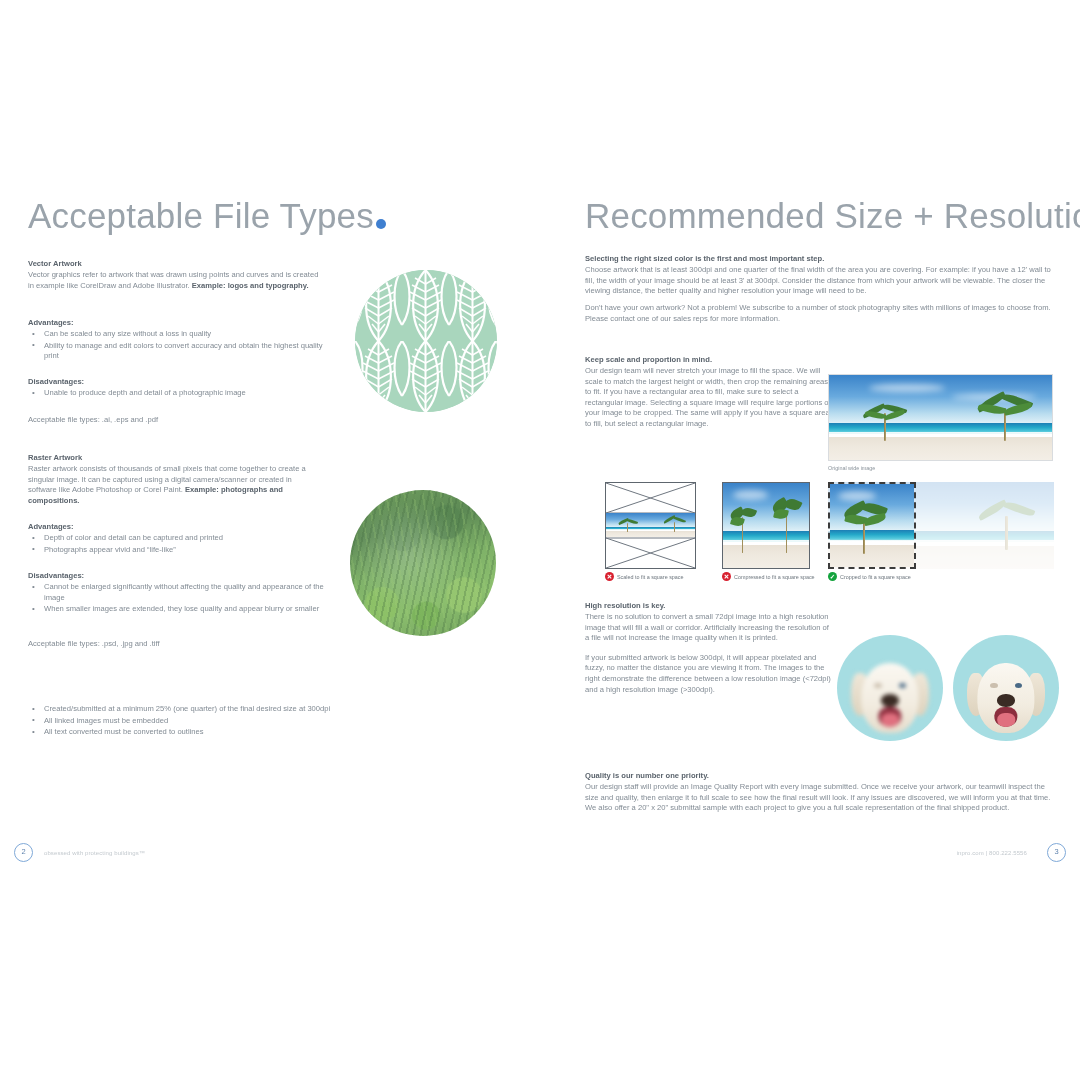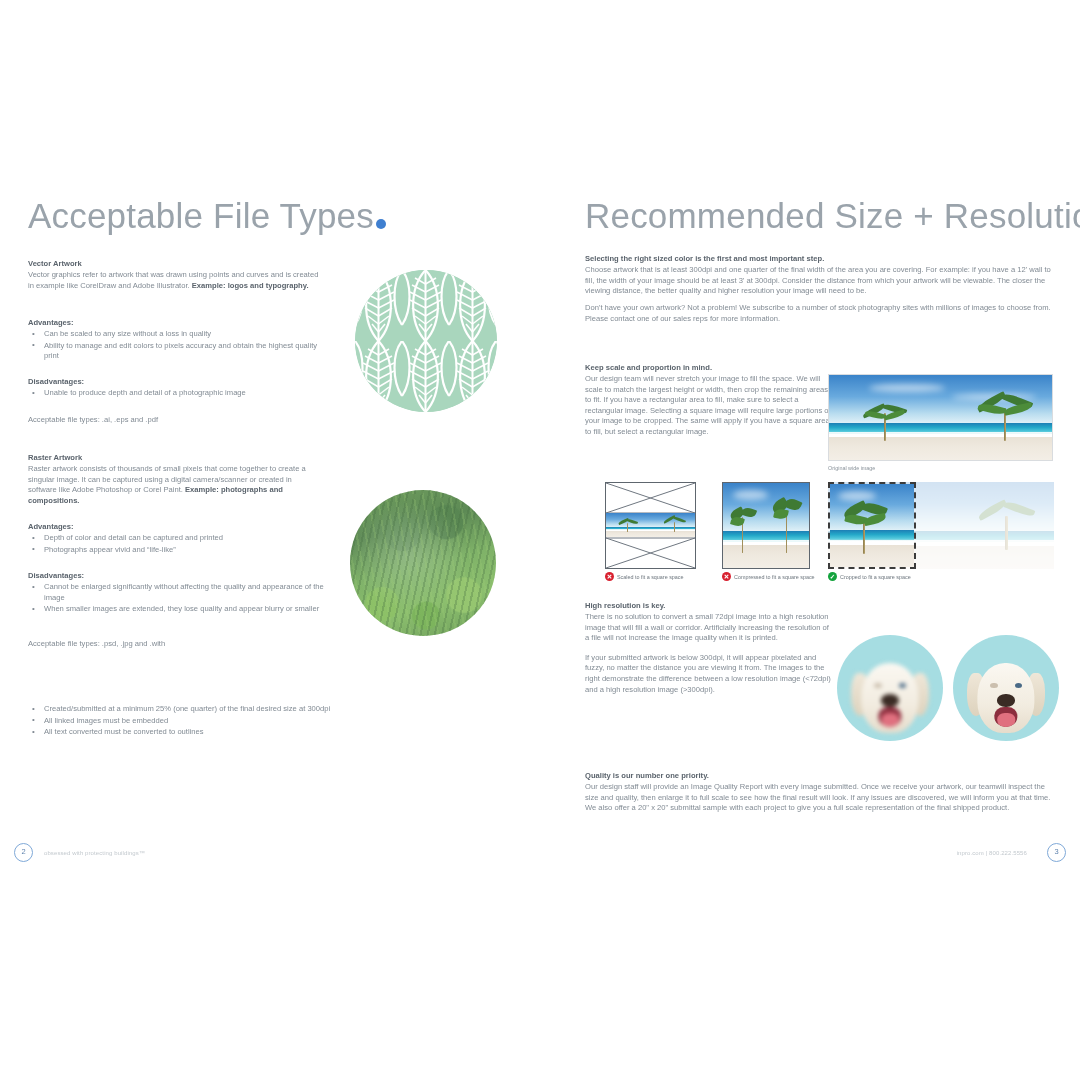--- a/index.html
+++ b/index.html
@@ -171,21 +171,21 @@
 
     <div class="sec" style="left:28px;top:258px;width:292px;">
       <div class="h">Vector Artwork</div>
       <p class="p"><span>Vector graphics refer to artwork that was drawn using points and curves and is created in example like CorelDraw and Adobe Illustrator.</span> <b>Example: logos and typography.</b></p>
     </div>
 
     <div class="sec" style="left:28px;top:317px;width:300px;">
       <div class="h">Advantages:</div>
       <ul class="b">
         <li>Can be scaled to any size without a loss in quality</li>
-        <li>Ability to manage and edit colors to pixels accuracy and obtain the highest quality print</li>
+        <li>Ability to manage and edit colors to convert accuracy and obtain the highest quality print</li>
       </ul>
     </div>
 
     <div class="sec" style="left:28px;top:376px;width:300px;">
       <div class="h">Disadvantages:</div>
       <ul class="b">
         <li>Unable to produce depth and detail of a photographic image</li>
       </ul>
     </div>
 
@@ -208,21 +208,21 @@
 
     <div class="sec" style="left:28px;top:570px;width:300px;">
       <div class="h">Disadvantages:</div>
       <ul class="b">
         <li>Cannot be enlarged significantly without affecting the quality and appearance of the image</li>
         <li>When smaller images are extended, they lose quality and appear blurry or smaller</li>
       </ul>
     </div>
 
     <div class="sec" style="left:28px;top:639px;width:300px;">
-      <p class="p">Acceptable file types: .psd, .jpg and .with</p>
+      <p class="p">Acceptable file types: .psd, .jpg and .tiff</p>
     </div>
 
     <div class="sec" style="left:28px;top:704px;width:440px;">
       <ul class="b">
         <li>Created/submitted at a minimum 25% (one quarter) of the final desired size at 300dpi</li>
         <li>All linked images must be embedded</li>
         <li>All text converted must be converted to outlines</li>
       </ul>
     </div>
 
@@ -278,21 +278,21 @@
 
     <div class="sec" style="left:45px;top:253px;width:470px;">
       <div class="h">Selecting the right sized color is the first and most important step.</div>
       <p class="p">Choose artwork that is at least 300dpi and one quarter of the final width of the area you are covering. For example: if you have a 12' wall to fill, the width of your image should be at least 3' at 300dpi. Consider the distance from which your artwork will be viewable. The closer the viewing distance, the better quality and higher resolution your image will need to be.</p>
     </div>
 
     <div class="sec" style="left:45px;top:303px;width:470px;">
       <p class="p">Don't have your own artwork? Not a problem! We subscribe to a number of stock photography sites with millions of images to choose from. Please contact one of our sales reps for more information.</p>
     </div>
 
-    <div class="sec" style="left:45px;top:362px;width:248px;">
+    <div class="sec" style="left:45px;top:354px;width:248px;">
       <div class="h">Keep scale and proportion in mind.</div>
       <p class="p">Our design team will never stretch your image to fill the space. We will scale to match the largest height or width, then crop the remaining areas to fit. If you have a rectangular area to fill, make sure to select a rectangular image. Selecting a square image will require large portions of your image to be cropped. The same will apply if you have a square area to fill, but select a rectangular image.</p>
     </div>
 
     <div class="fig" style="left:288px;top:374px;width:225px;">
       <div class="photo-frame" style="width:225px;height:87px;">
         <div class="beach">
           <div class="sky"></div>
           <div class="cloud" style="left:18%;top:10%;width:34%;height:10%;"></div>
           <div class="cloud" style="left:55%;top:22%;width:38%;height:8%;"></div>

